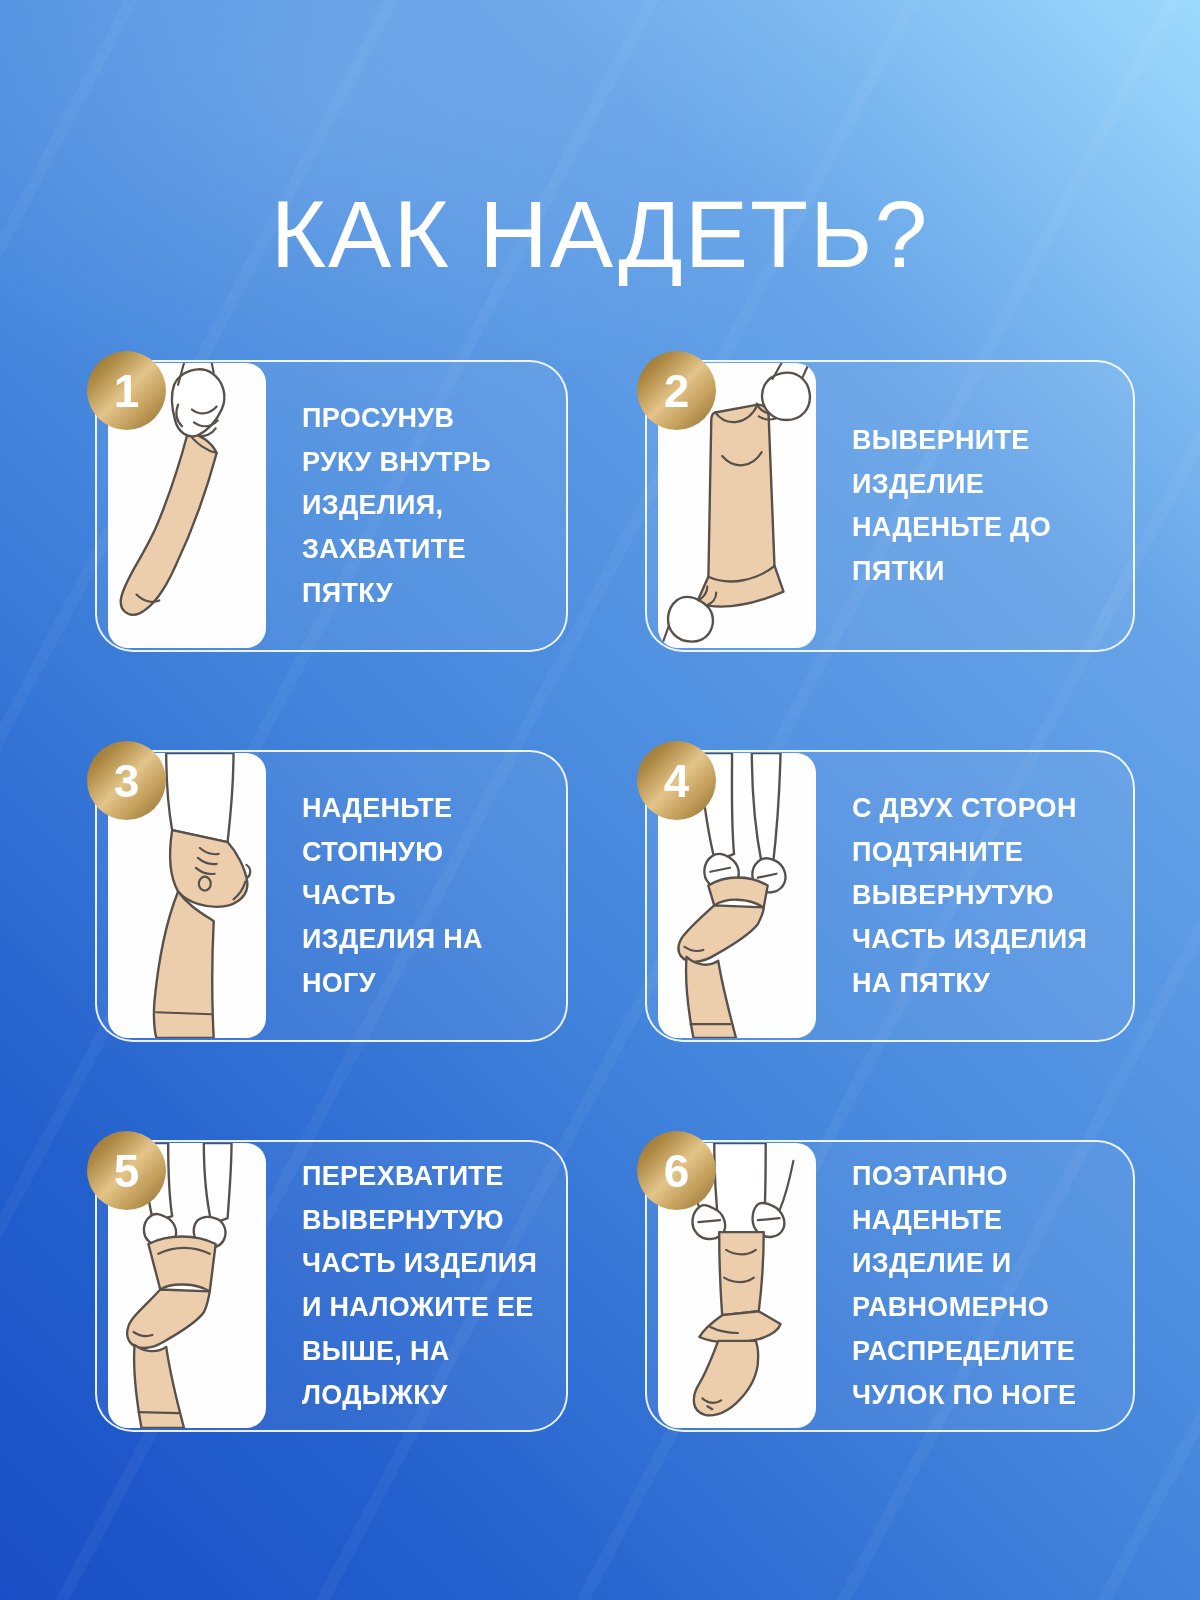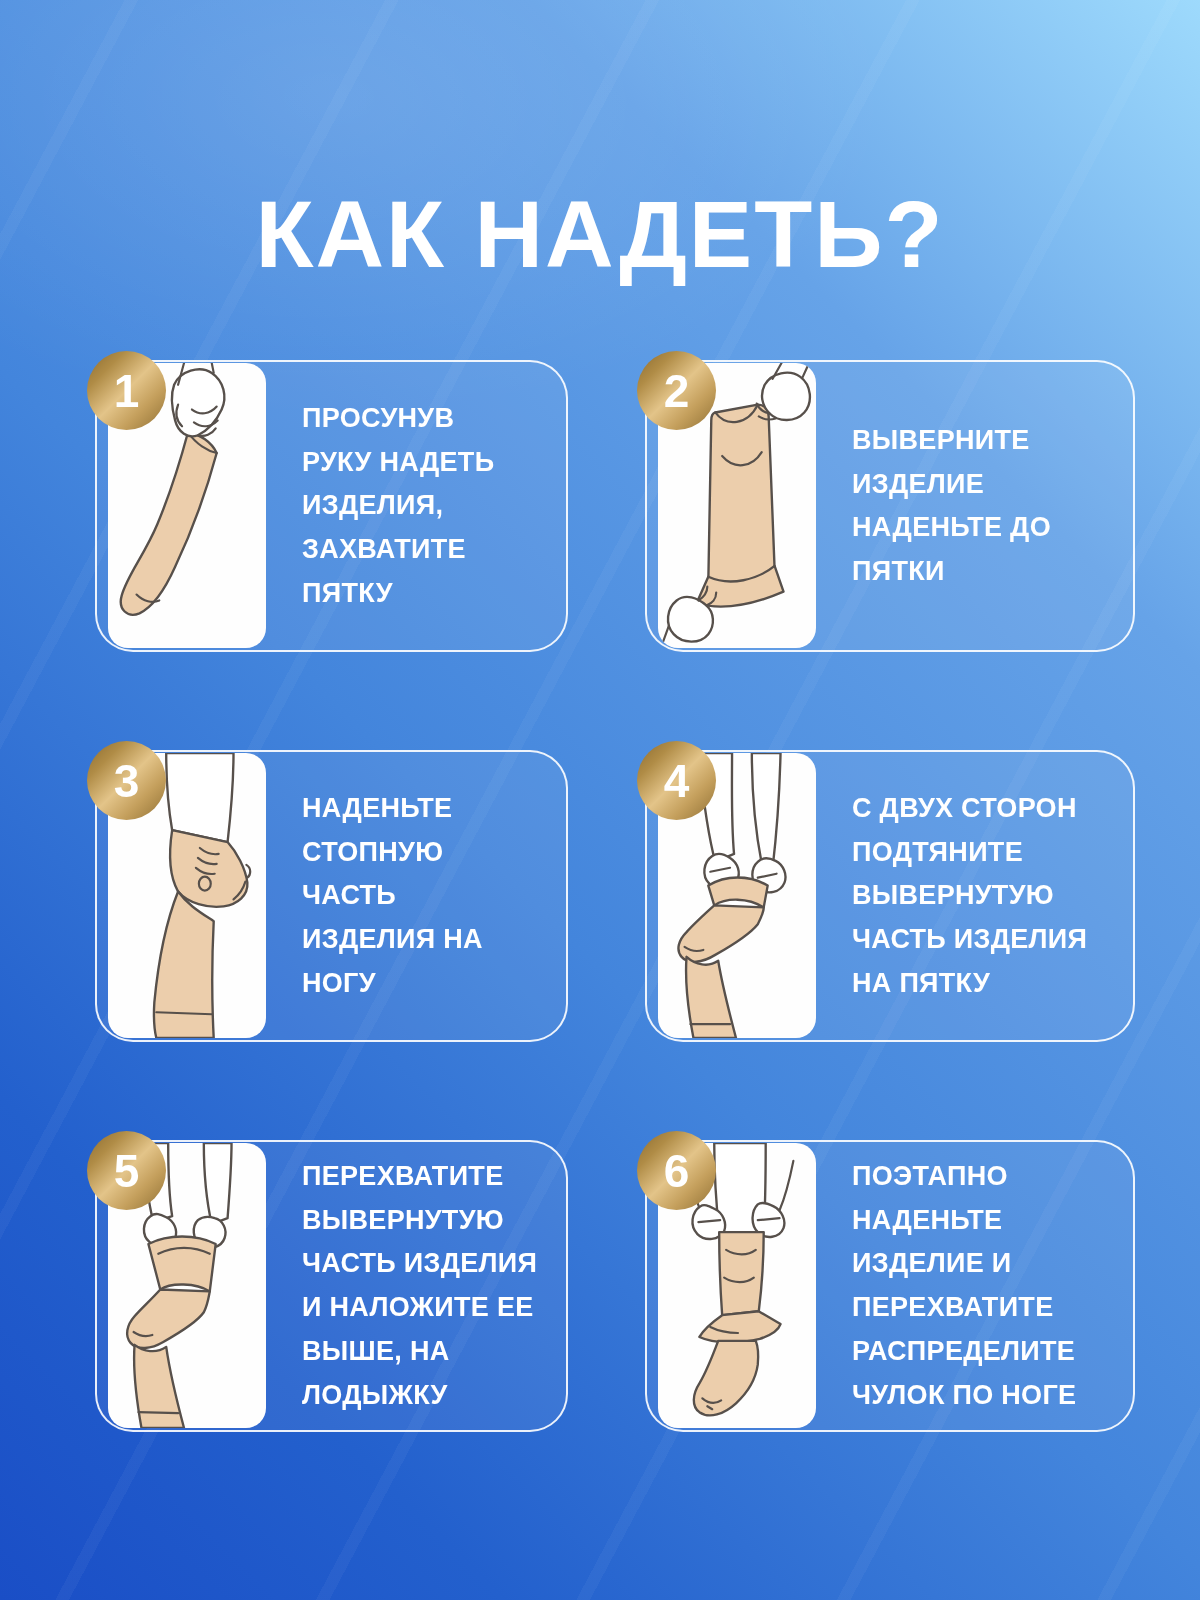--- a/index.html
+++ b/index.html
@@ -10,21 +10,21 @@
   .poster{
     position:relative;width:1200px;height:1600px;
     background:
       radial-gradient(ellipse 900px 520px at 28% 6%, rgba(255,255,255,0.10), transparent 62%),
       repeating-linear-gradient(118deg, rgba(255,255,255,0) 0 110px, rgba(255,255,255,0.04) 110px 122px, rgba(255,255,255,0) 122px 230px),
       linear-gradient(225deg, var(--bg-top,#9edafc) 0%, #66a3e8 24%, #4385dc 56%, #2360cd 82%, var(--bg-bottom,#1a4ec6) 100%);
   }
   .title{
     position:absolute;top:118px;left:0;width:100%;
     text-align:center;color:#fff;
-    font-size:95px;font-weight:700;letter-spacing:2px;line-height:1.1;
+    font-size:95px;font-weight:400;letter-spacing:2px;line-height:1.1;
   }
   .card{
     position:absolute;height:292px;
     border:2px solid rgba(255,255,255,0.9);
     border-radius:38px;
     background:rgba(255,255,255,0.07);
     box-sizing:border-box;
   }
   .panel{
     position:absolute;left:11px;top:1px;bottom:2px;width:158px;
@@ -67,21 +67,21 @@
         <path class="wh" d="M66,22 C72,8 92,2 104,10 C116,18 120,34 114,47 C109,58 100,68 90,73 C80,77 70,70 67,58 C64,47 62,33 66,22 Z"></path>
         <path class="ln" d="M90,73 C97,75 104,72 108,66"></path>
         <path class="ln" d="M86,60 C94,66 103,65 110,58"></path>
         <path class="ln" d="M84,47 C92,53 102,52 109,44"></path>
         <path class="ln" d="M70,42 C67,50 68,58 74,64"></path>
         <path class="ln" d="M76,0 L70,22"></path>
         <path class="ln" d="M104,0 L106,10"></path>
       </svg>
     </div>
     <p class="caption">ПРОСУНУВ
-РУКУ НАДЕТЬ
+РУКУ ВНУТРЬ
 ИЗДЕЛИЯ,
 ЗАХВАТИТЕ
 ПЯТКУ</p>
   </section>
 
   <section class="card" style="left:645px;top:360px;width:490px;">
     <div class="badge">
       <span>2</span>
     </div>
     <div class="panel">
@@ -203,18 +203,18 @@
         <path class="sk" d="M64,174 C54,181 45,189 41,196 C56,203 82,203 102,198 C114,194 121,189 123,183 C113,177 106,173 101,170 Z"></path>
         <path class="ln" d="M52,186 C60,190 70,192 80,192"></path>
         <path class="sk" d="M60,200 C54,216 48,231 41,243 C34,254 33,266 41,272 C51,279 66,274 78,263 C90,252 98,238 100,224 C101,213 100,205 98,200 Z"></path>
         <path class="ln" d="M44,258 C50,263 57,264 63,260"></path>
         <path class="ln" d="M49,266 L54,269"></path>
       </svg>
     </div>
     <p class="caption">ПОЭТАПНО
 НАДЕНЬТЕ
 ИЗДЕЛИЕ И
-ПЕРЕХВАТИТЕ
+РАВНОМЕРНО
 РАСПРЕДЕЛИТЕ
 ЧУЛОК ПО НОГЕ</p>
   </section>
 
 </div>
 
 </body></html>

